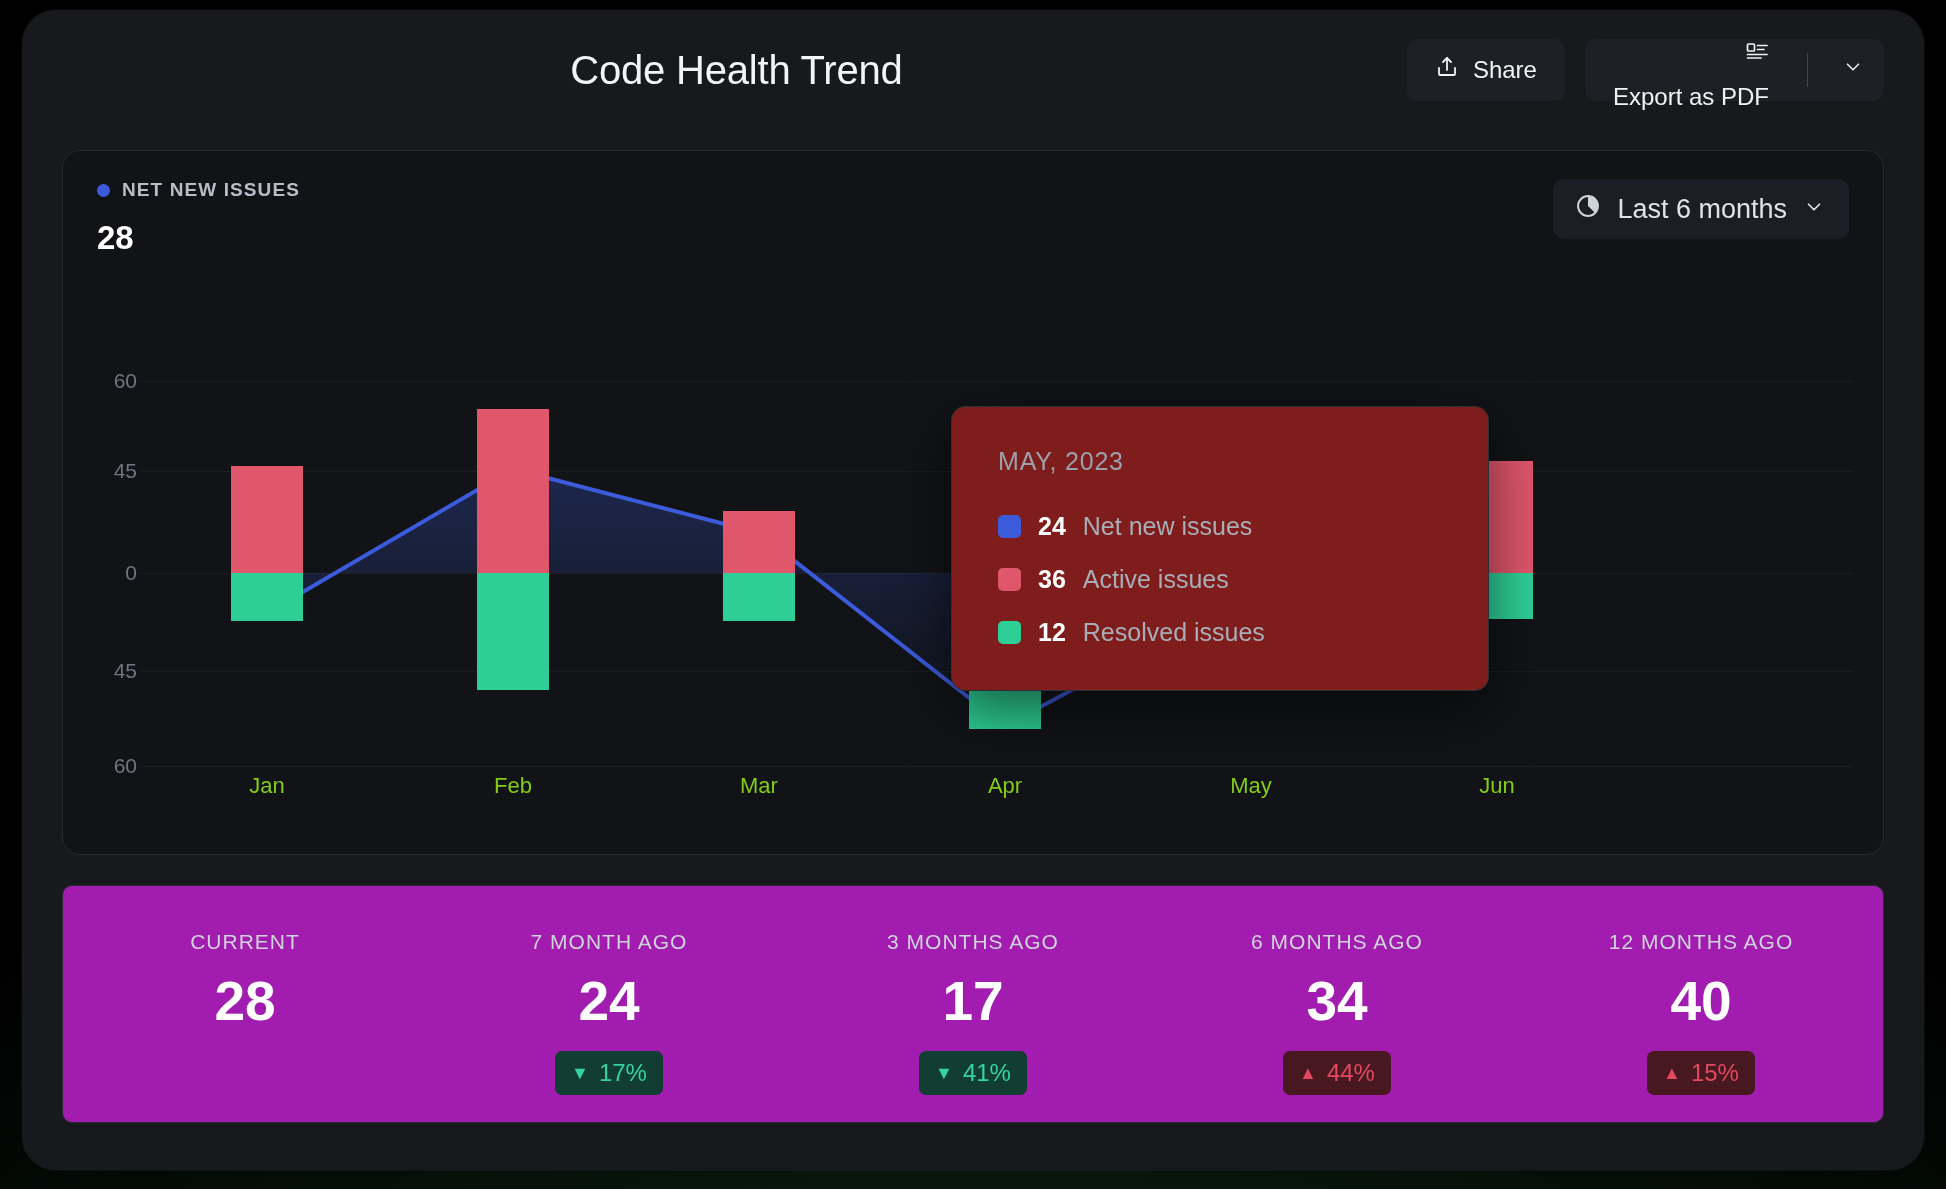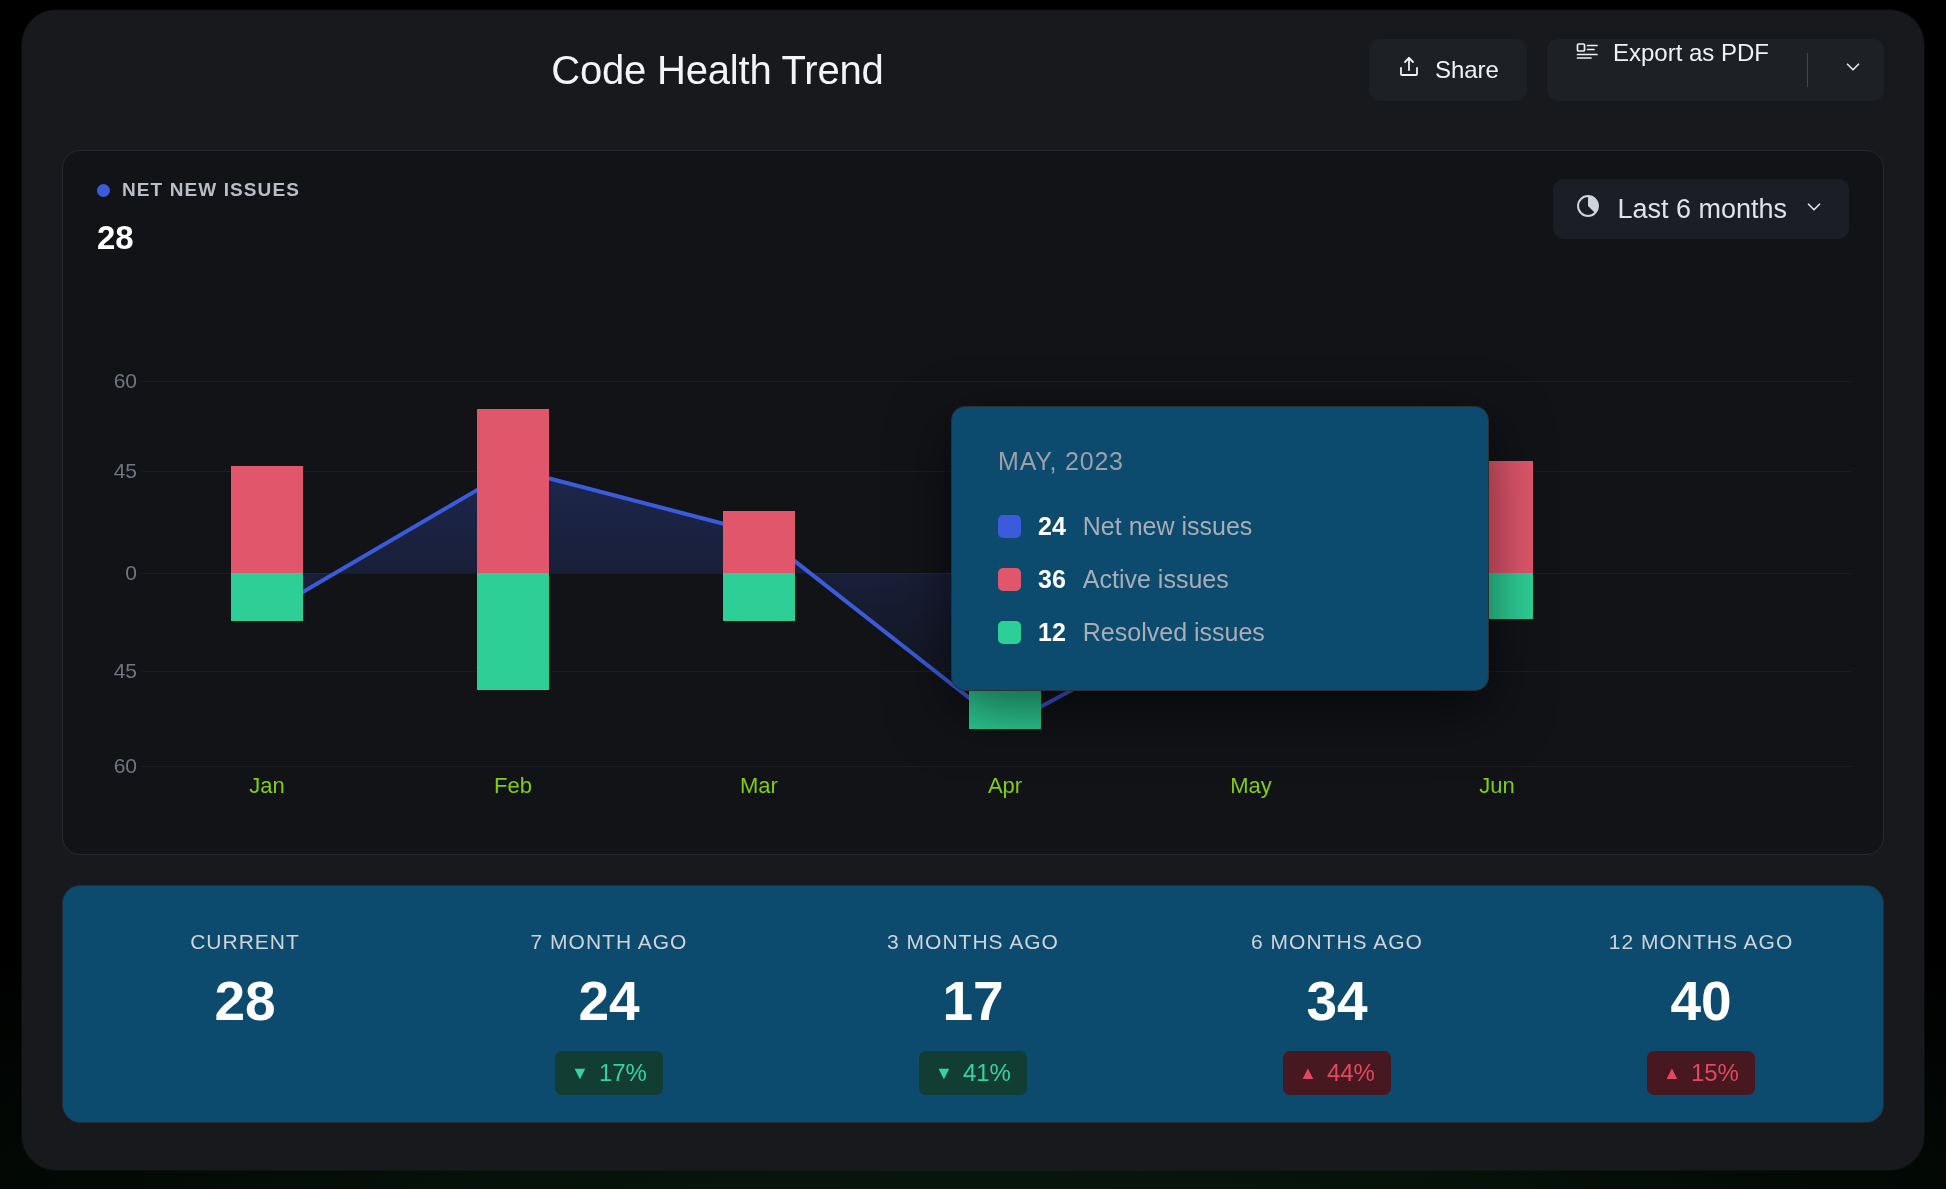--- a/index.html
+++ b/index.html
@@ -62,23 +62,24 @@
     padding: 0 28px;
     border-radius: 11px;
     background: #1d2025;
     color: #f1f2f4;
     font-size: 24px;
     cursor: pointer;
     user-select: none;
   }
   .btn-split { padding: 0; }
   .btn-split .seg {
-    display: flex; align-items: flex-start; gap: 14px;
+    display: flex; align-items: flex-end; gap: 14px;
     height: 62px; padding: 0 24px 0 28px;
     cursor: pointer;
+    flex-direction: column;
   }
   .btn-split .divider {
     width: 1px; height: 34px; background: #41454c;
   }
   .btn-split .caret {
     display: flex; align-items: center; justify-content: center;
     width: 62px; height: 62px; cursor: pointer;
   }
 
   .ico { display:inline-block; flex: 0 0 auto; }
@@ -148,21 +149,21 @@
   }
   .bar { position: absolute; }
   .bar-pos { background: #e0566b; }
   .bar-neg { background: #2ecf96; }
 
   
   .tooltip {
     position: absolute;
     left: 888px; top: 255px;
     width: 538px; height: 285px;
-    background: #0c4a6e;
+    background: #7f1d1d;
     border: 1px solid #2b2f36;
     border-radius: 14px;
     padding: 40px 8px 0 46px;
     box-shadow: 0 20px 60px rgba(0,0,0,0.55);
     z-index: 6;
   }
   .tt-title {
     font-size: 25px; color: #9ba0aa; letter-spacing: 0.8px;
   }
   .tt-rows { margin-top: 36px; display: flex; flex-direction: column; gap: 24px; }
@@ -172,22 +173,22 @@
   .tt-lbl { font-size: 25px; color: #a8adb6; }
 
   
   .stats-card {
     position: absolute;
     left: 40px;
     top: 875px;
     width: 1822px;
     height: 238px;
     border: 1px solid #272a30;
-    border-radius: 18px;
-    background: #0c4a6e;
+    border-radius: 10px;
+    background: #a21caf;
     display: flex;
   }
   .stat {
     flex: 1;
     display: flex; flex-direction: column;
     align-items: center;
     padding-top: 44px;
   }
   .stat-label {
     font-size: 21px; letter-spacing: 1px;

